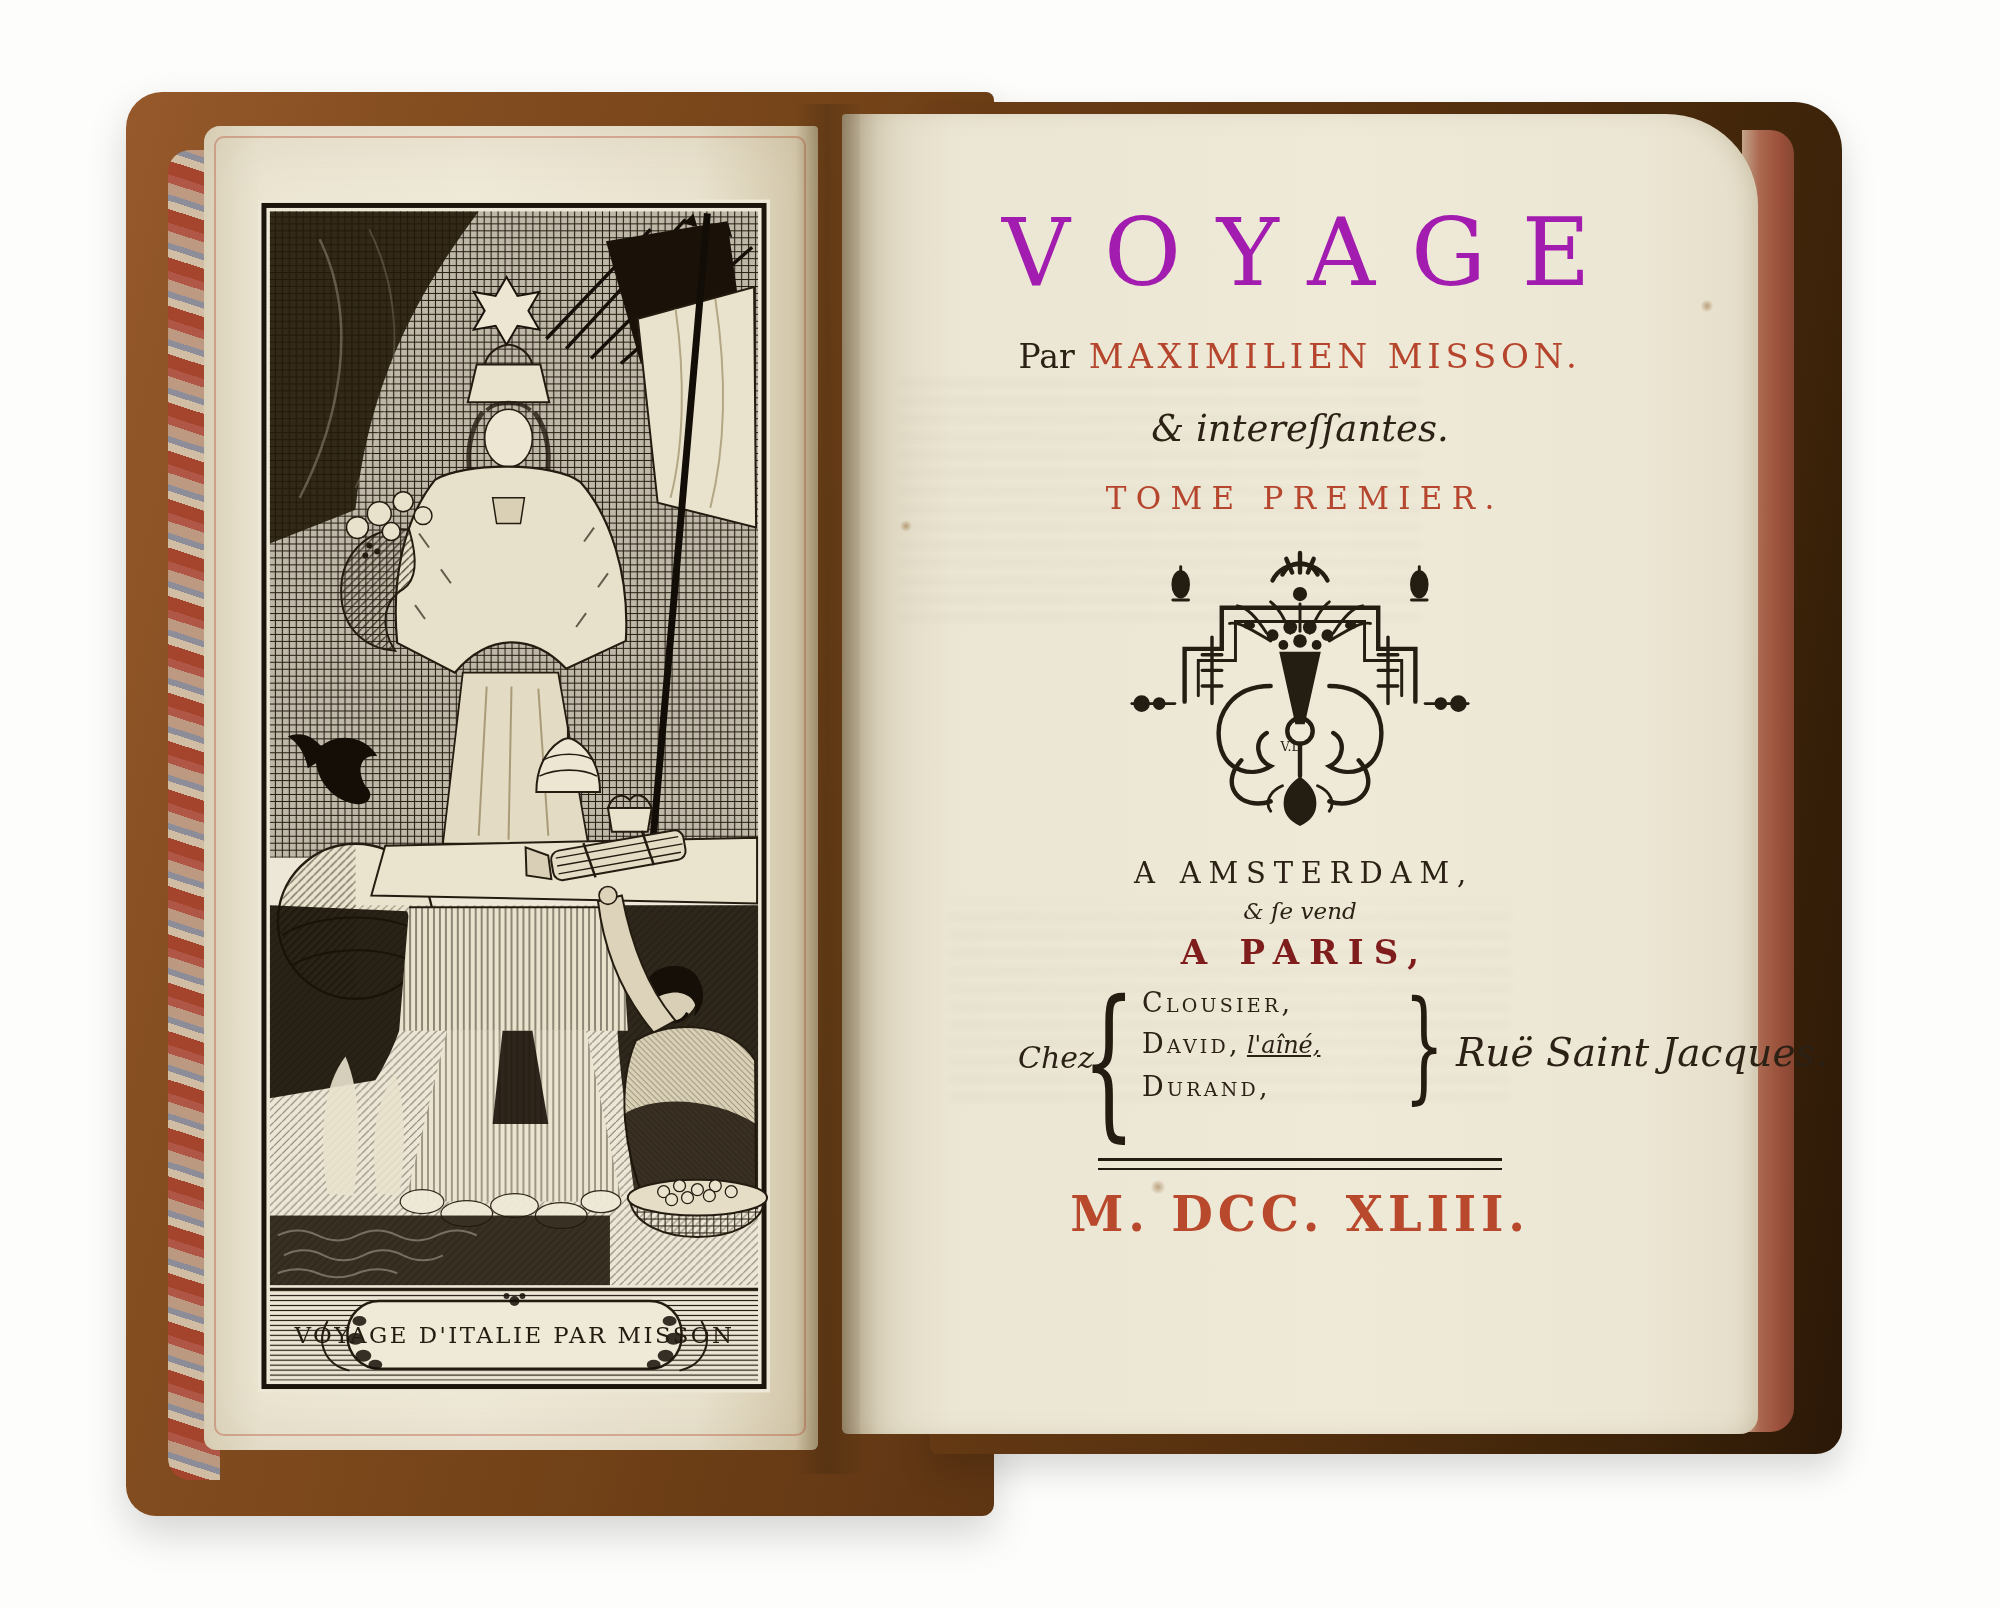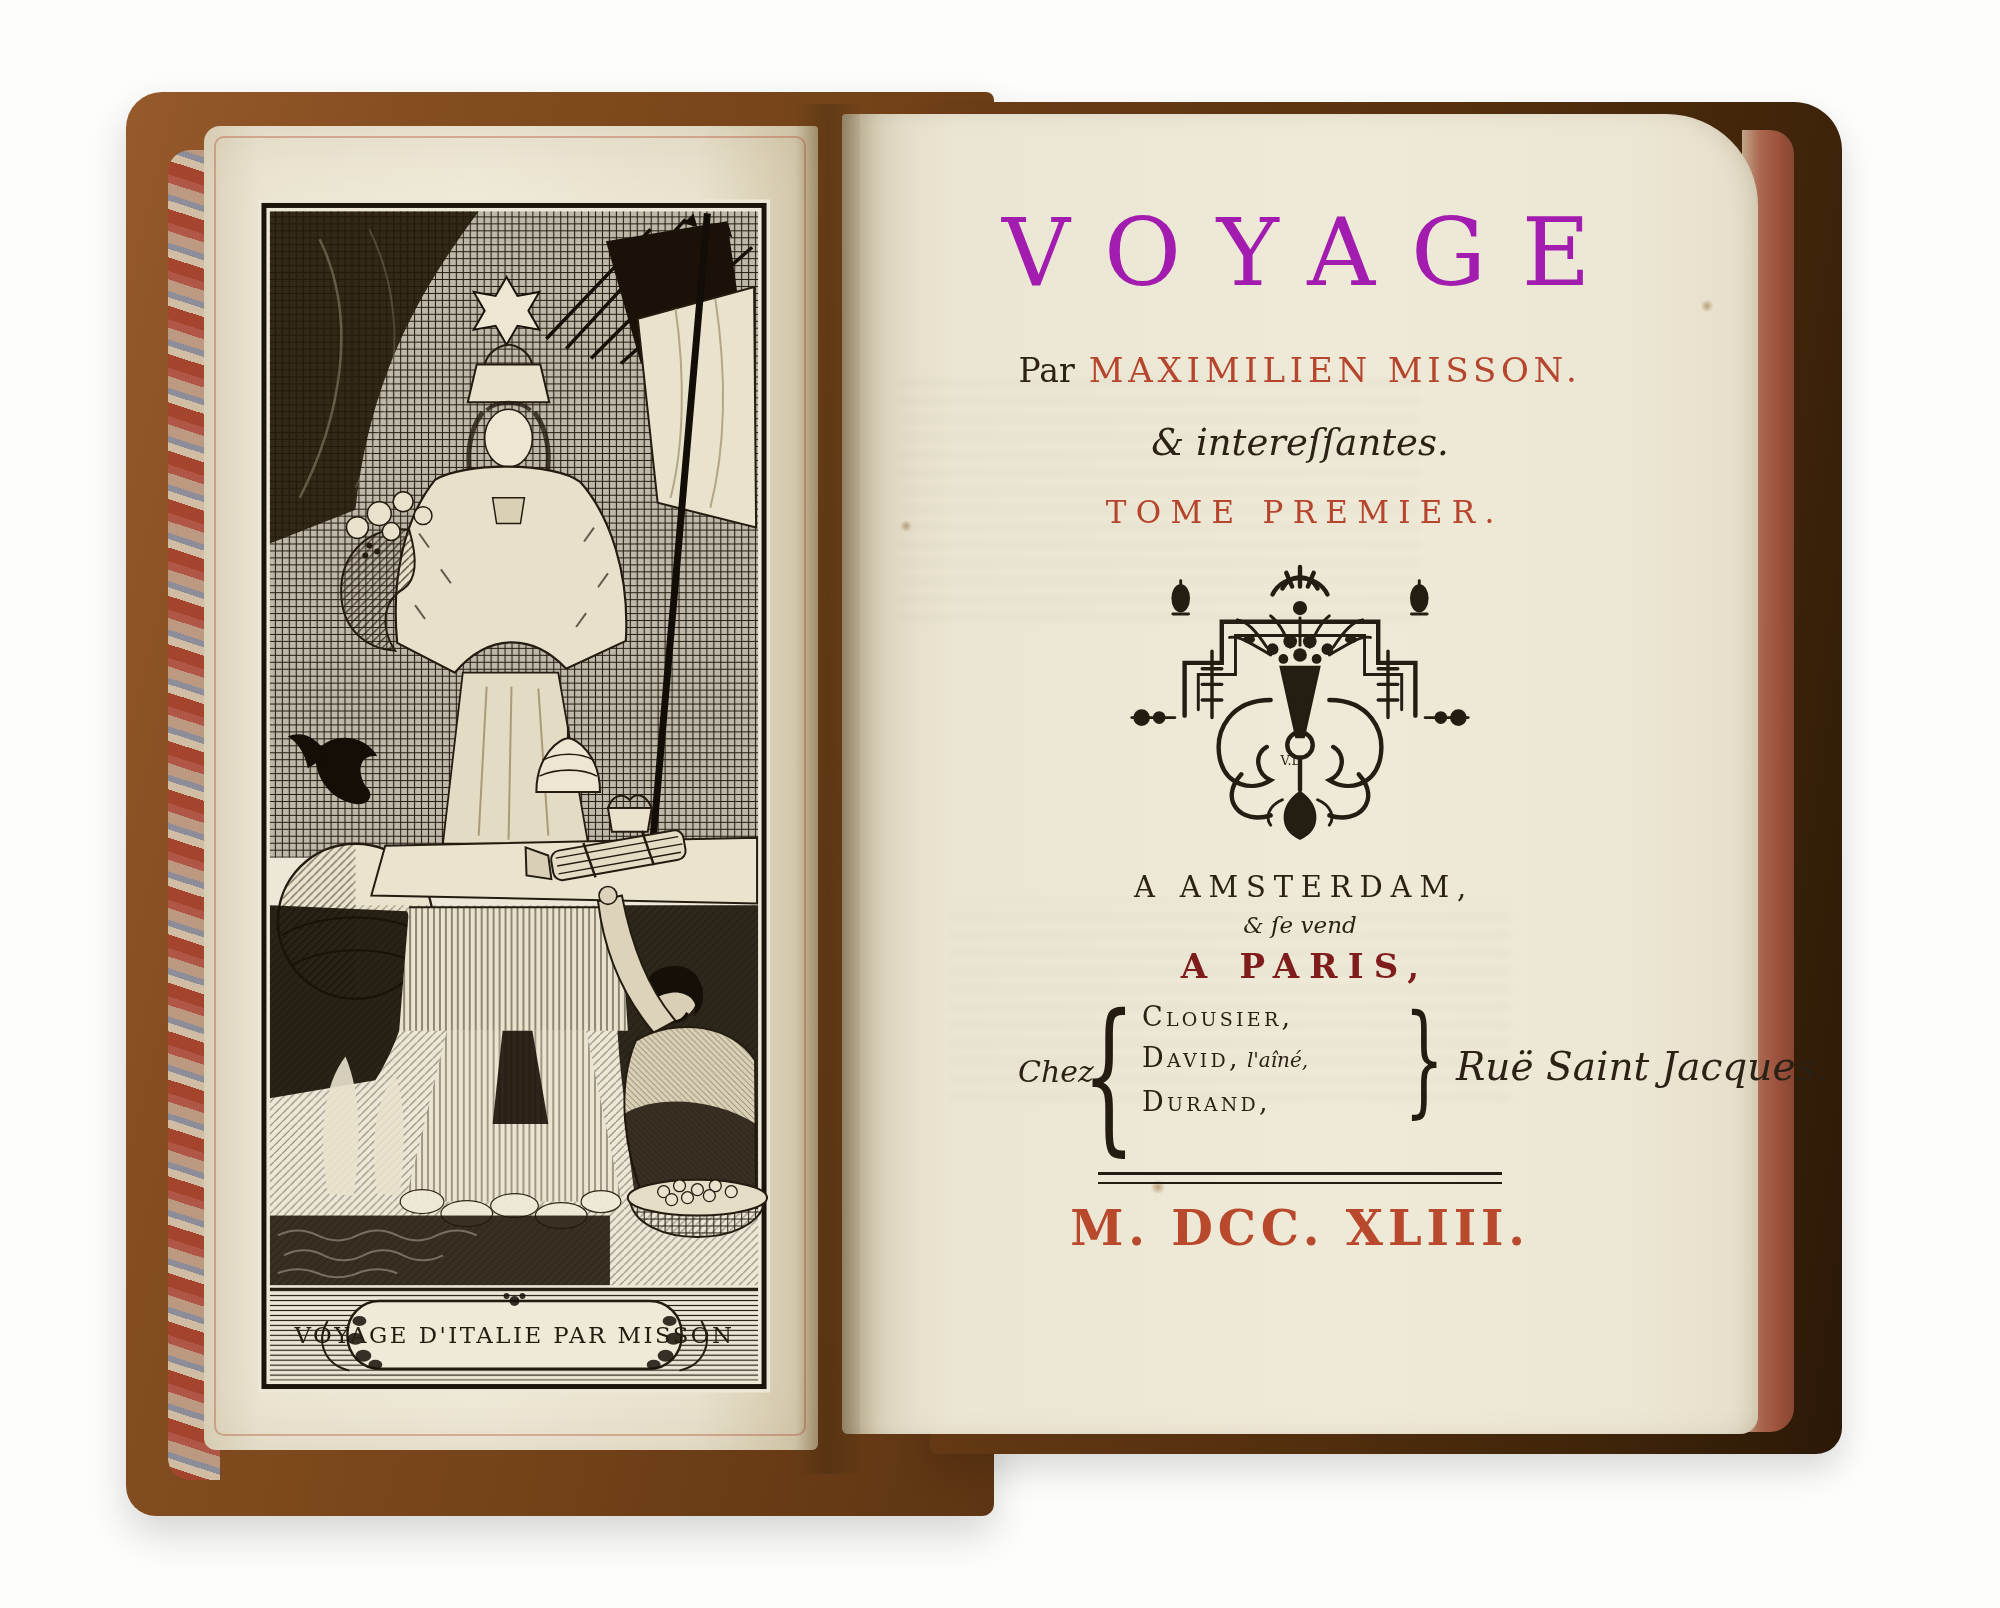--- a/index.html
+++ b/index.html
@@ -33,36 +33,36 @@
     background:linear-gradient(to right,rgba(60,40,15,0),rgba(60,40,15,.34) 48%,rgba(60,40,15,.05));}
   .spot{position:absolute;border-radius:50%;background:radial-gradient(circle,rgba(140,95,40,.5),rgba(140,95,40,0) 70%);}
 
   
   .engraving{position:absolute;left:258px;top:198px;width:512px;height:1196px;}
 
   
   .title-block{position:absolute;left:880px;top:206px;width:840px;text-align:center;}
   .t-voyage{font-size:94px;line-height:1;letter-spacing:.38em;padding-left:.30em;color:#a21caf;font-weight:400;}
   .t-italie{margin-top:40px;font-size:78px;line-height:1;letter-spacing:.18em;padding-left:.14em;color:#241c10;}
-  .t-byline{margin-top:50px;font-size:33px;text-align:center;}
+  .t-byline{margin-top:36px;font-size:33px;text-align:center;}
   .t-byline .author{color:#b5452c;font-size:34px;letter-spacing:.14em;margin-left:14px;}
   .t-edition{margin-top:30px;font-style:italic;font-size:37px;line-height:1.25;}
   .t-tome{margin-top:28px;font-size:31px;letter-spacing:.30em;padding-left:.3em;color:#b5452c;}
   .ornament{display:block;margin:22px auto 0;width:352px;height:296px;}
   .t-city1{margin-top:22px;font-size:29px;letter-spacing:.27em;padding-left:.27em;}
   .t-sevend{margin-top:8px;font-style:italic;font-size:23px;}
   .t-paris{margin-top:8px;font-size:34px;font-weight:bold;letter-spacing:.30em;padding-left:.3em;color:#7f1d1d;}
   .imprint{position:relative;margin-top:10px;height:172px;text-align:left;font-size:27px;}
   .chez{position:absolute;left:138px;top:58px;font-style:italic;font-size:30px;}
   .brace{position:absolute;font-family:"DejaVu Serif",serif;font-weight:400;color:#241c10;transform-origin:top left;}
   .brace-l{left:202px;top:-4px;font-size:162px;line-height:1;transform:scale(.52,1.02);}
   .brace-r{left:524px;top:2px;font-size:122px;line-height:1;transform:scale(.52,1.0);}
   .pubs{position:absolute;left:262px;top:0;line-height:41px;white-space:nowrap;}
   .pub{font-variant:small-caps;letter-spacing:.12em;}
-  .pub-note{font-style:italic;font-size:20px;margin-left:6px;}
+  .pub-note{font-style:italic;font-size:24px;margin-left:6px;text-decoration:underline;}
   .rue{position:absolute;left:576px;top:48px;font-style:italic;font-size:39px;white-space:nowrap;}
   .rule{margin:4px auto 0;width:404px;height:7px;border-top:3px solid #241c10;border-bottom:2px solid #241c10;}
   .t-date{margin-top:16px;font-size:48px;font-weight:bold;letter-spacing:.10em;color:#b9492c;}
 
   .bleed{position:absolute;background:repeating-linear-gradient(0deg,rgba(110,120,105,.10) 0 6px,rgba(110,120,105,0) 6px 18px);
     filter:blur(3px);opacity:.5;}
 </style>
 </head>
 <body>
 

